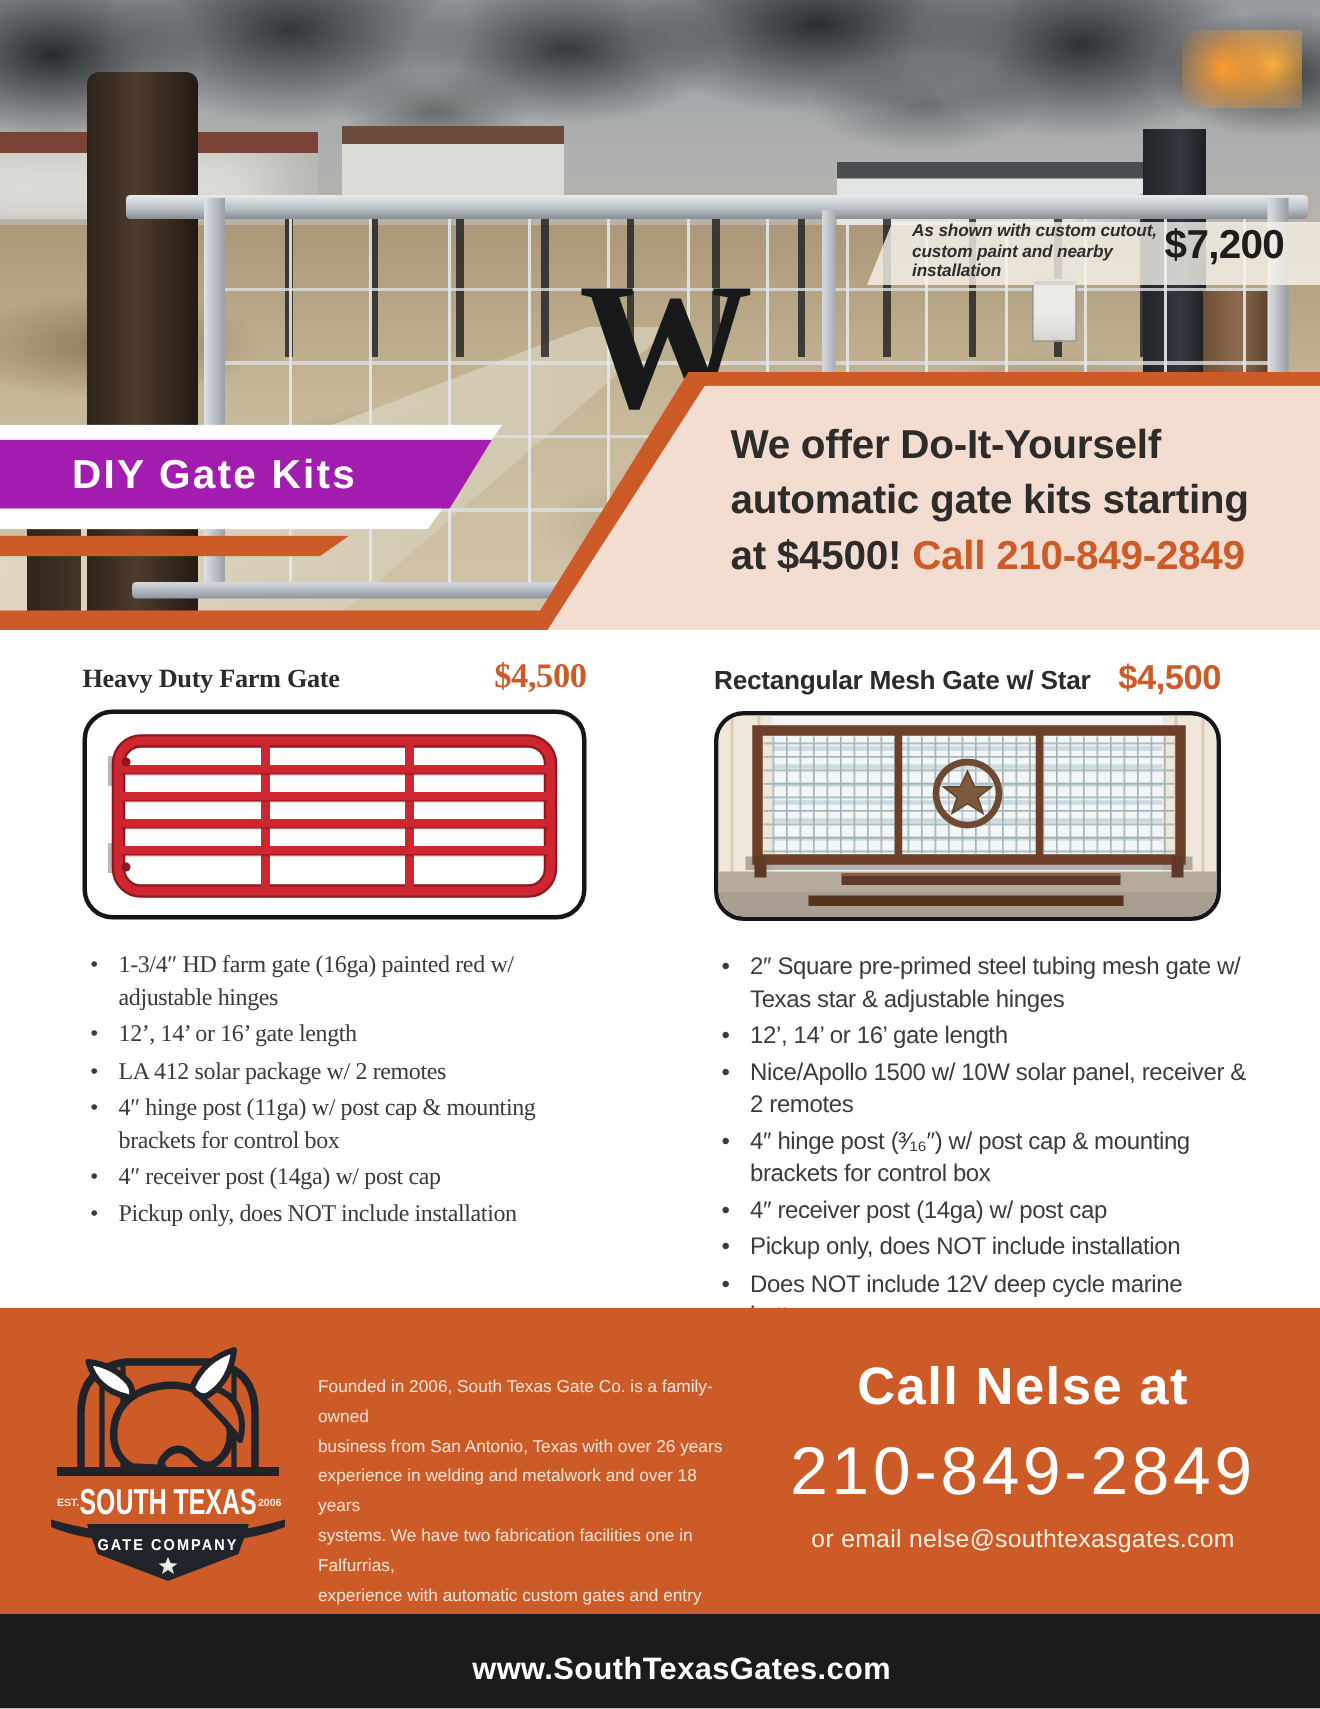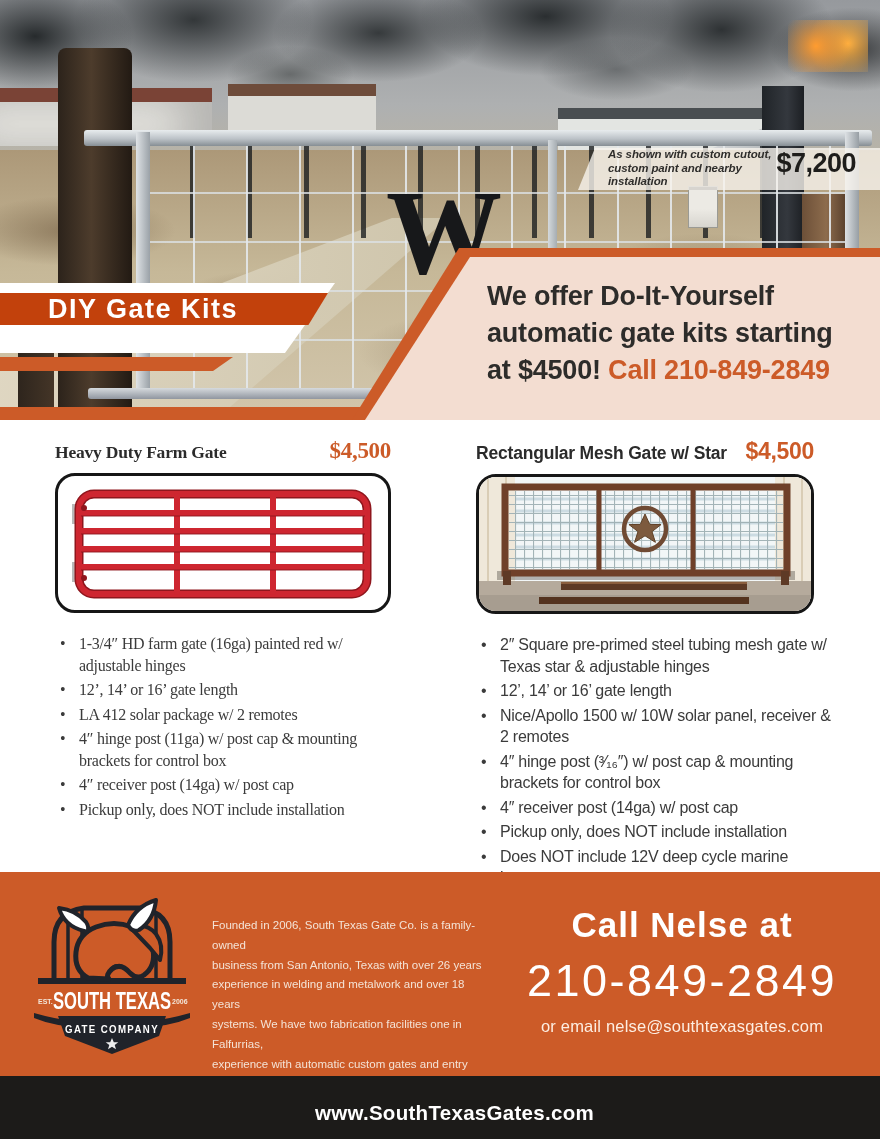--- a/index.html
+++ b/index.html
@@ -98,21 +98,21 @@
   .panel-border { position:absolute; left:340px; top:248px; width:540px; height:172px; background:#cc5b28;
     clip-path:polygon(119px 0,540px 0,540px 172px,12px 172px); }
   .panel-white { position:absolute; left:340px; top:257px; width:540px; height:163px;
     background:rgba(250,247,242,.84); clip-path:polygon(130px 0,540px 0,540px 163px,25px 163px);
     padding:21px 0 0 147px; }
   .headline { font-size:27px; line-height:37px; font-weight:700; color:#2d2c2a; letter-spacing:-.2px; }
   .headline .cta { color:#cc5b28; }
   
   .diy-white { position:absolute; left:0; top:283px; width:345px; height:70px; background:#ffffff;
     clip-path:polygon(0 0,335px 0,285px 70px,0 70px); }
-  .diy-orange { position:absolute; left:0; top:293px; width:330px; height:32px; background:#c2410c;
+  .diy-orange { position:absolute; left:0; top:293px; width:330px; height:46px; background:#a21caf;
     clip-path:polygon(0 0,328px 0,298px 49px,0 49px);
     display:flex; align-items:center; padding-left:48px; }
   .diy-label { color:#fff; font-size:27px; font-weight:700; letter-spacing:1.5px; }
   .diy-strip { position:absolute; left:0; top:357px; width:233px; height:14px; background:#cc5b28;
     clip-path:polygon(0 0,233px 0,213px 14px,0 14px); }
   
   .col { position:absolute; top:438px; }
   .col-left  { left:55px;  width:336px;font-family:Liberation Serif, serif; }
   .col-right { left:476px; width:360px; }
   .prod-head { display:flex; justify-content:space-between; align-items:baseline; }

